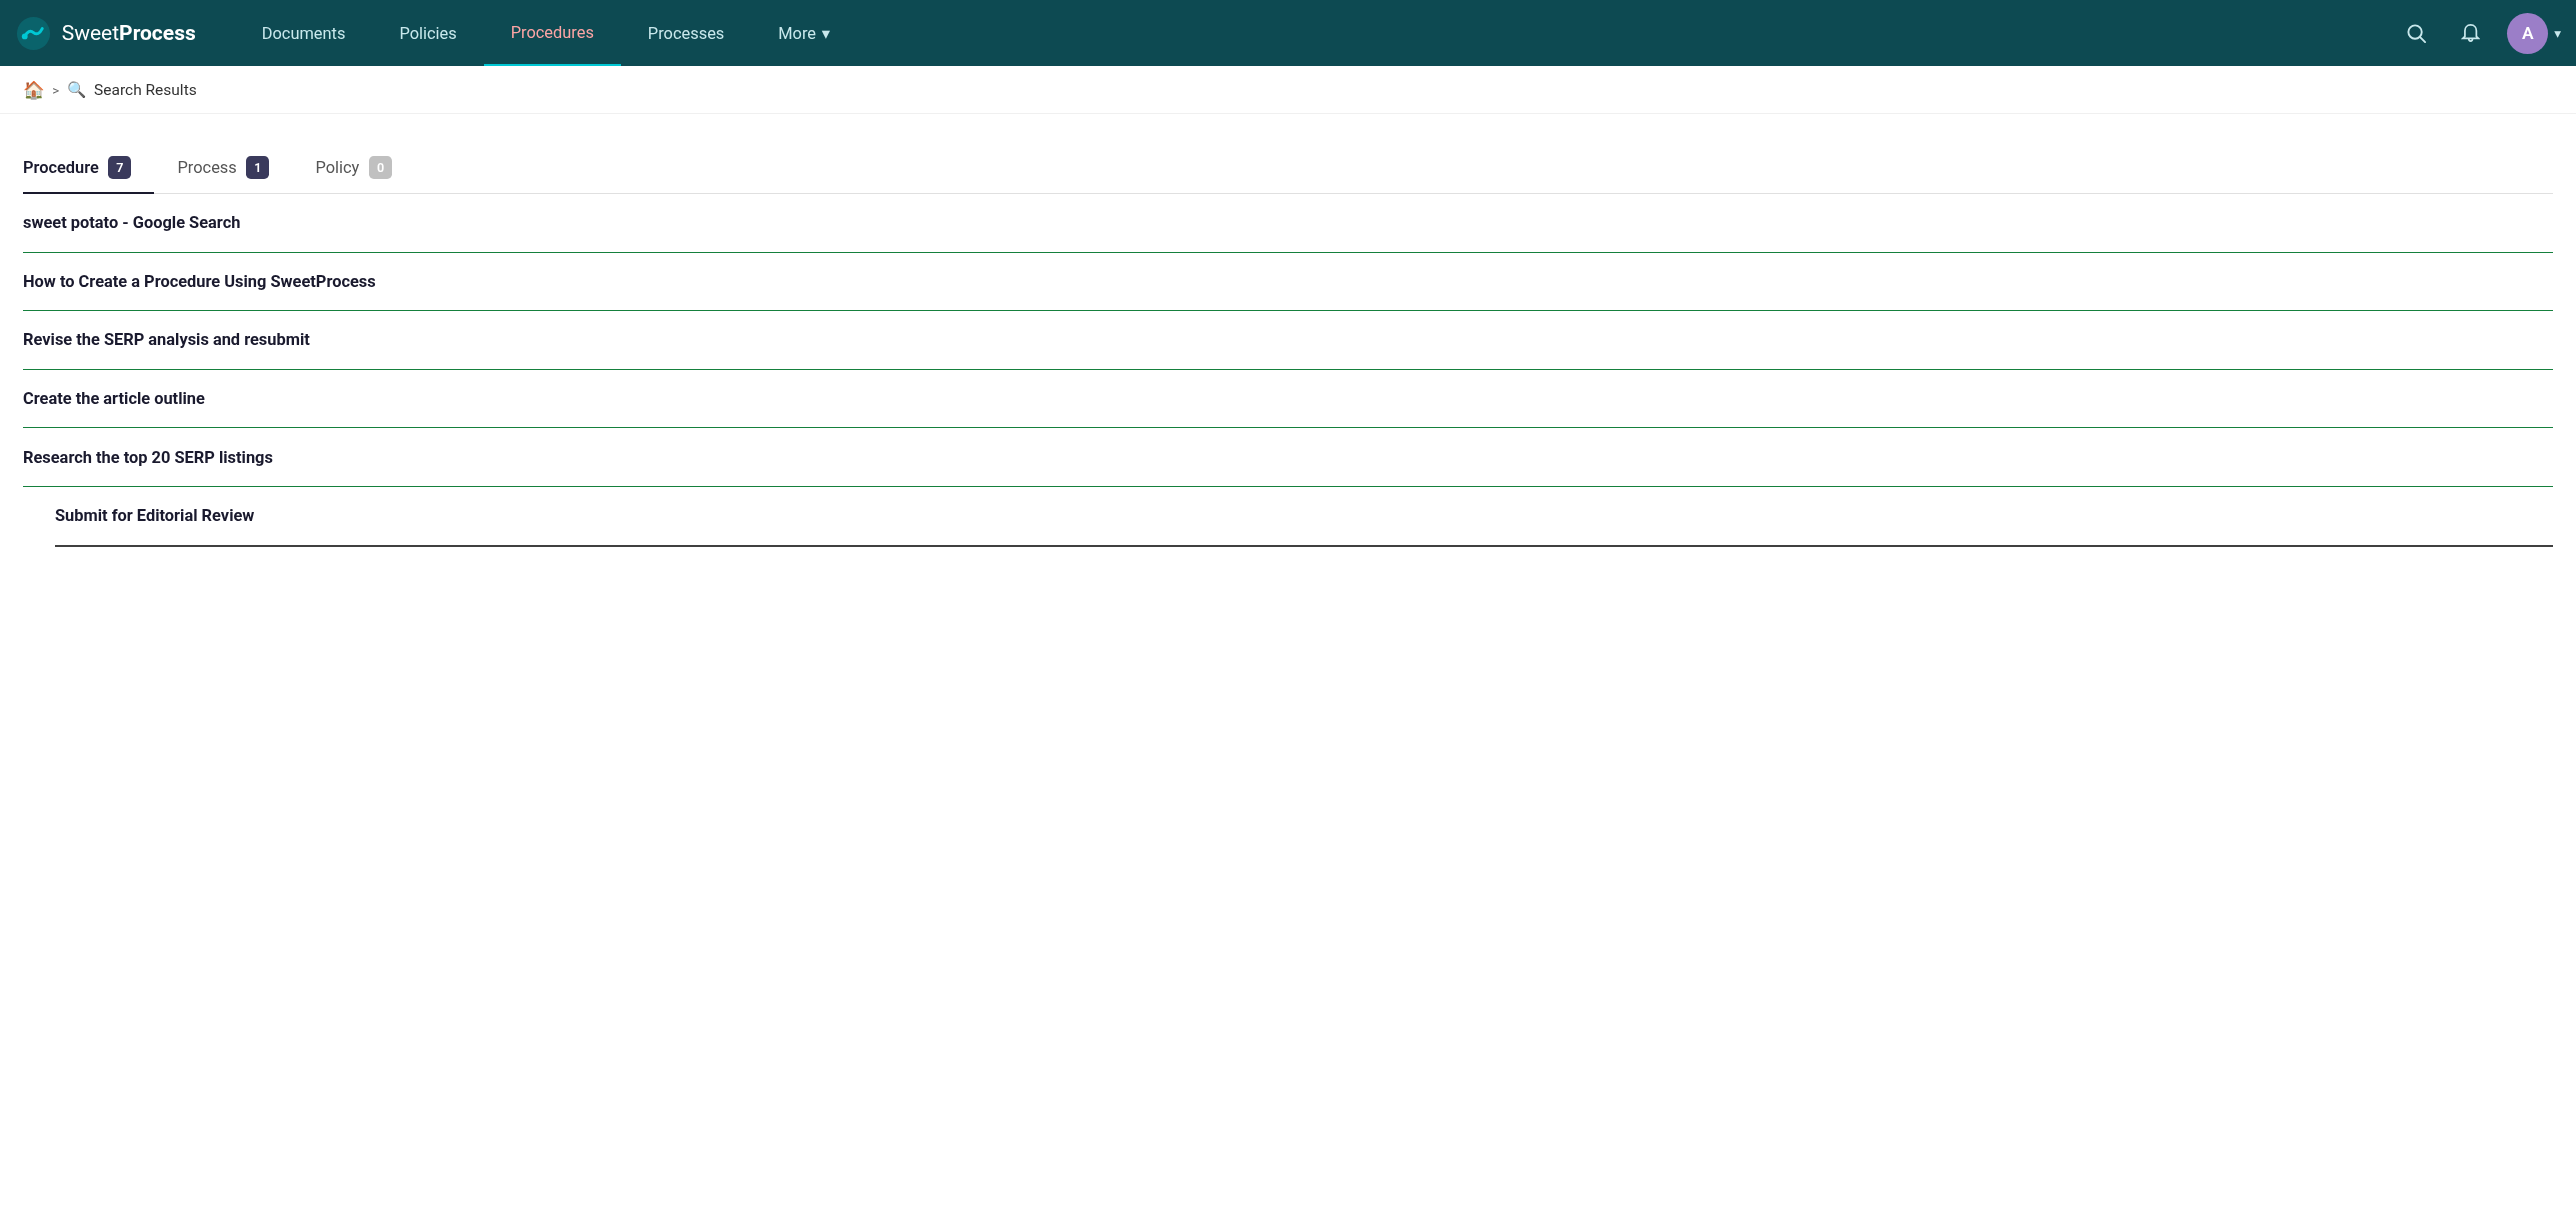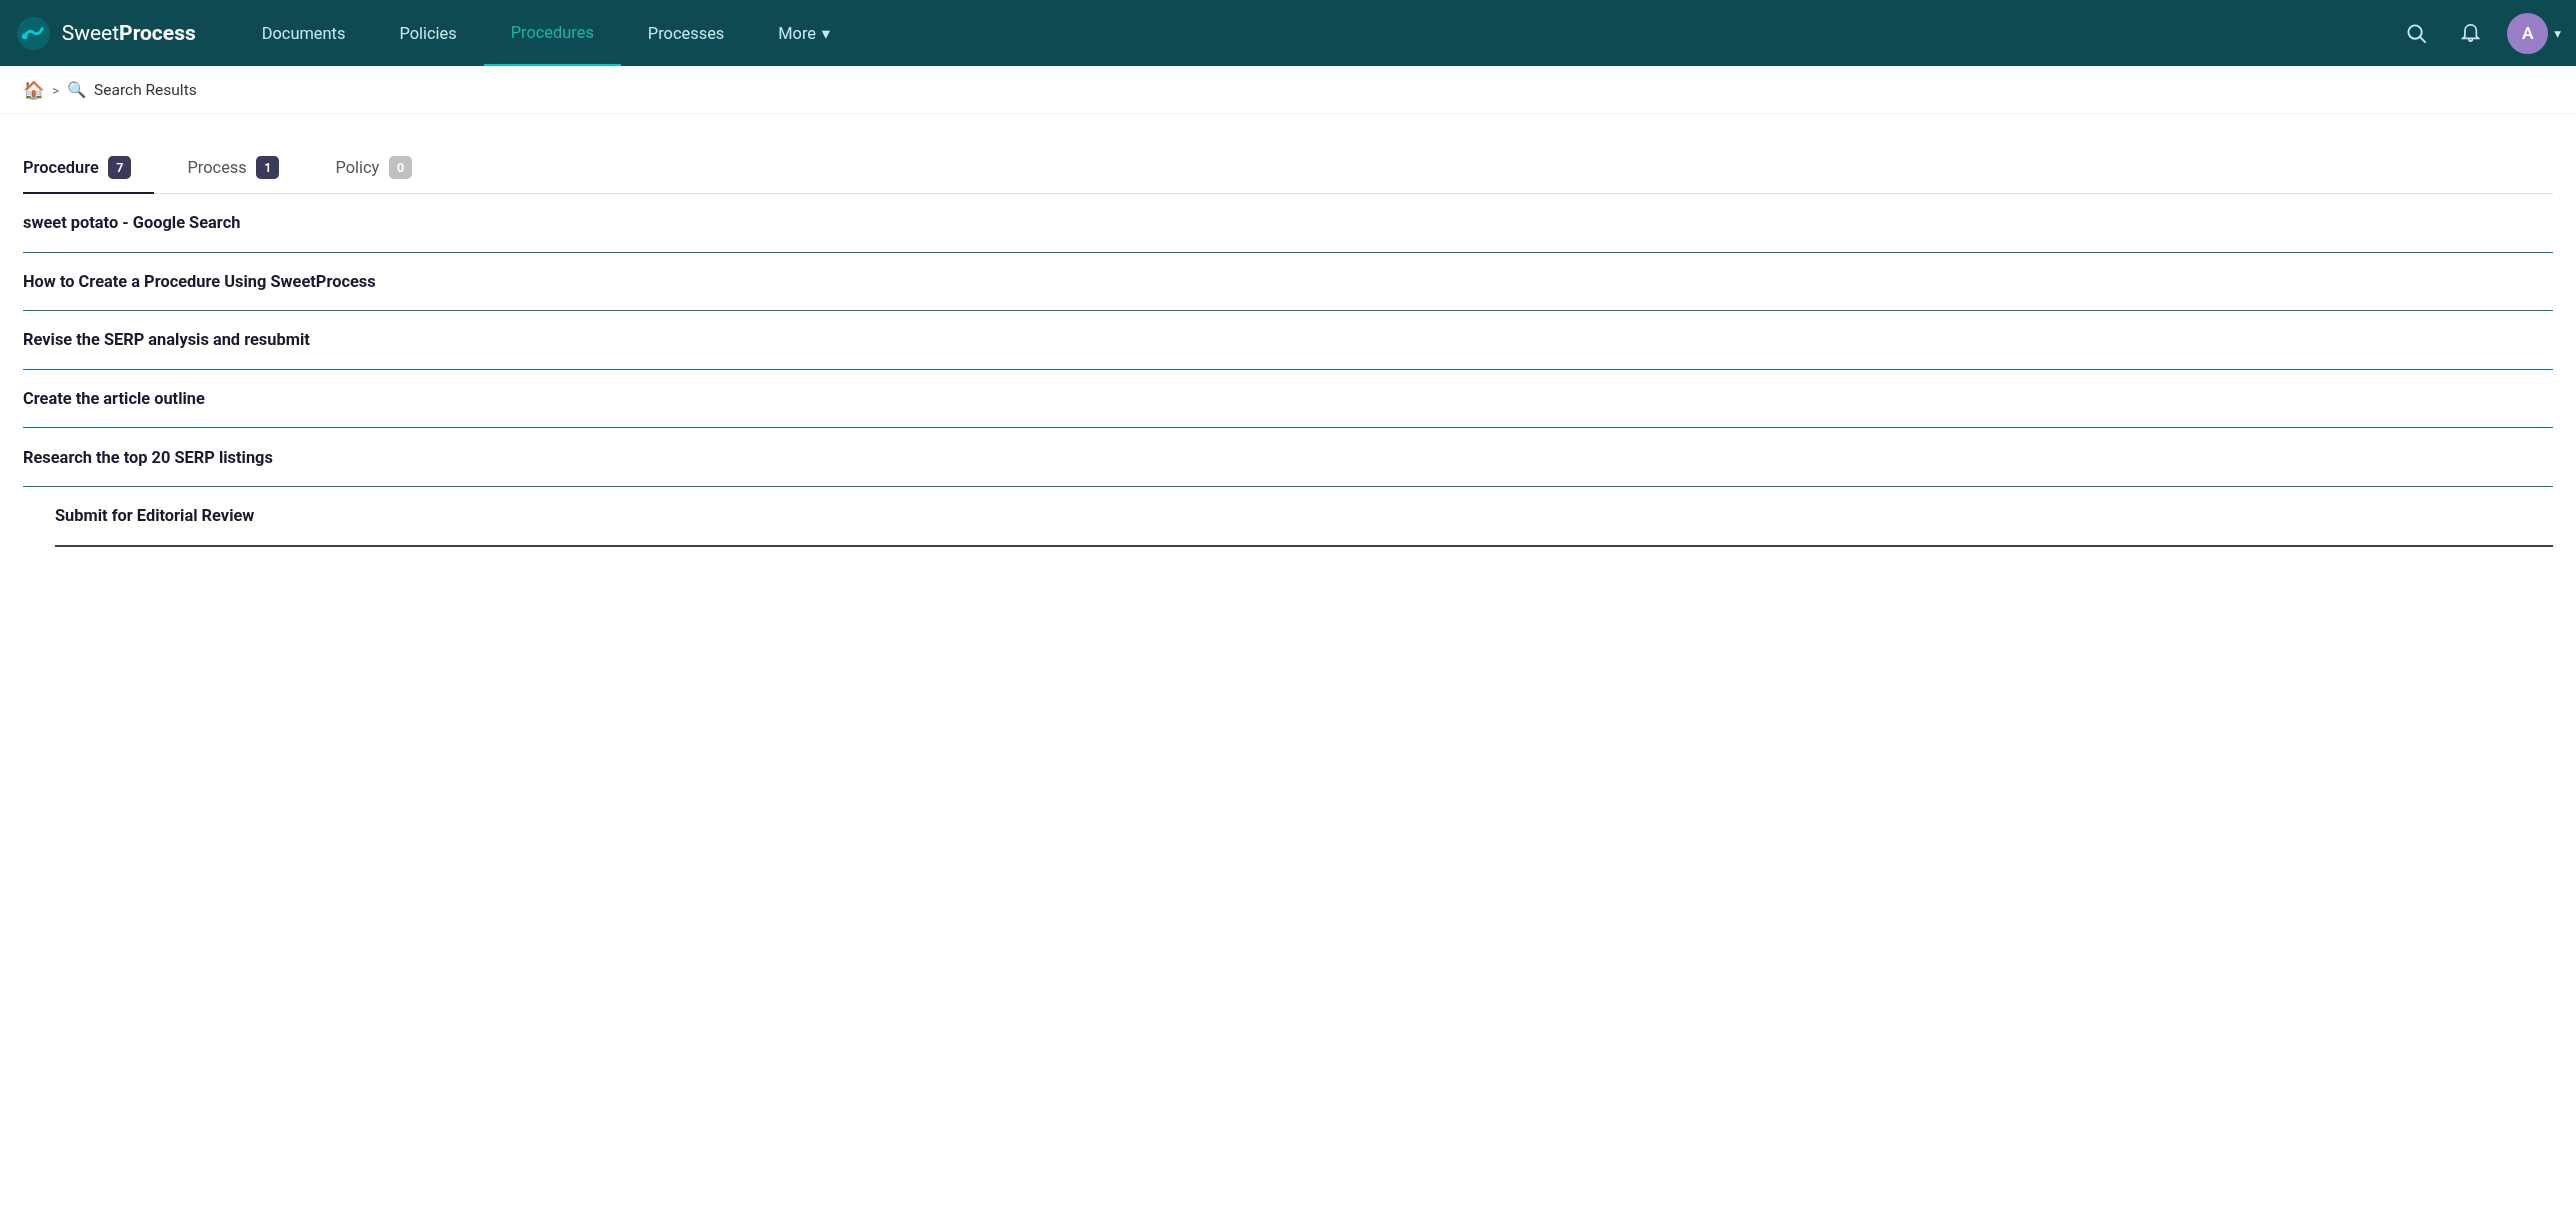--- a/index.html
+++ b/index.html
@@ -60,21 +60,21 @@
       padding: 0 27px;
       height: 66px;
       display: flex;
       align-items: center;
       cursor: pointer;
       text-decoration: none;
       transition: color 0.2s;
     }
 
     .nav-item.active {
-      color: #14b8a6;
+      color: #fca5a5;
       border-bottom: 2.9px solid #00c8d4;
       text-align: center;
     }
 
     .nav-more {
       display: flex;
       align-items: flex-end;
       gap: 5.8px;
     }
 
@@ -189,21 +189,21 @@
     }
 
     .search-input::placeholder {
       color: #aaa;
     }
 
     
     .tabs-container {
       display: flex;
       align-items: center;
-      gap: 10px;
+      gap: 0;
       border-bottom: 1px solid #e0e0e0;
       margin-bottom: 0;
     }
 
     .tab {
       display: flex;
       align-items: center;
       gap: 9.7px;
       padding: 13.5px 23px 13.5px 0;
       cursor: pointer;

